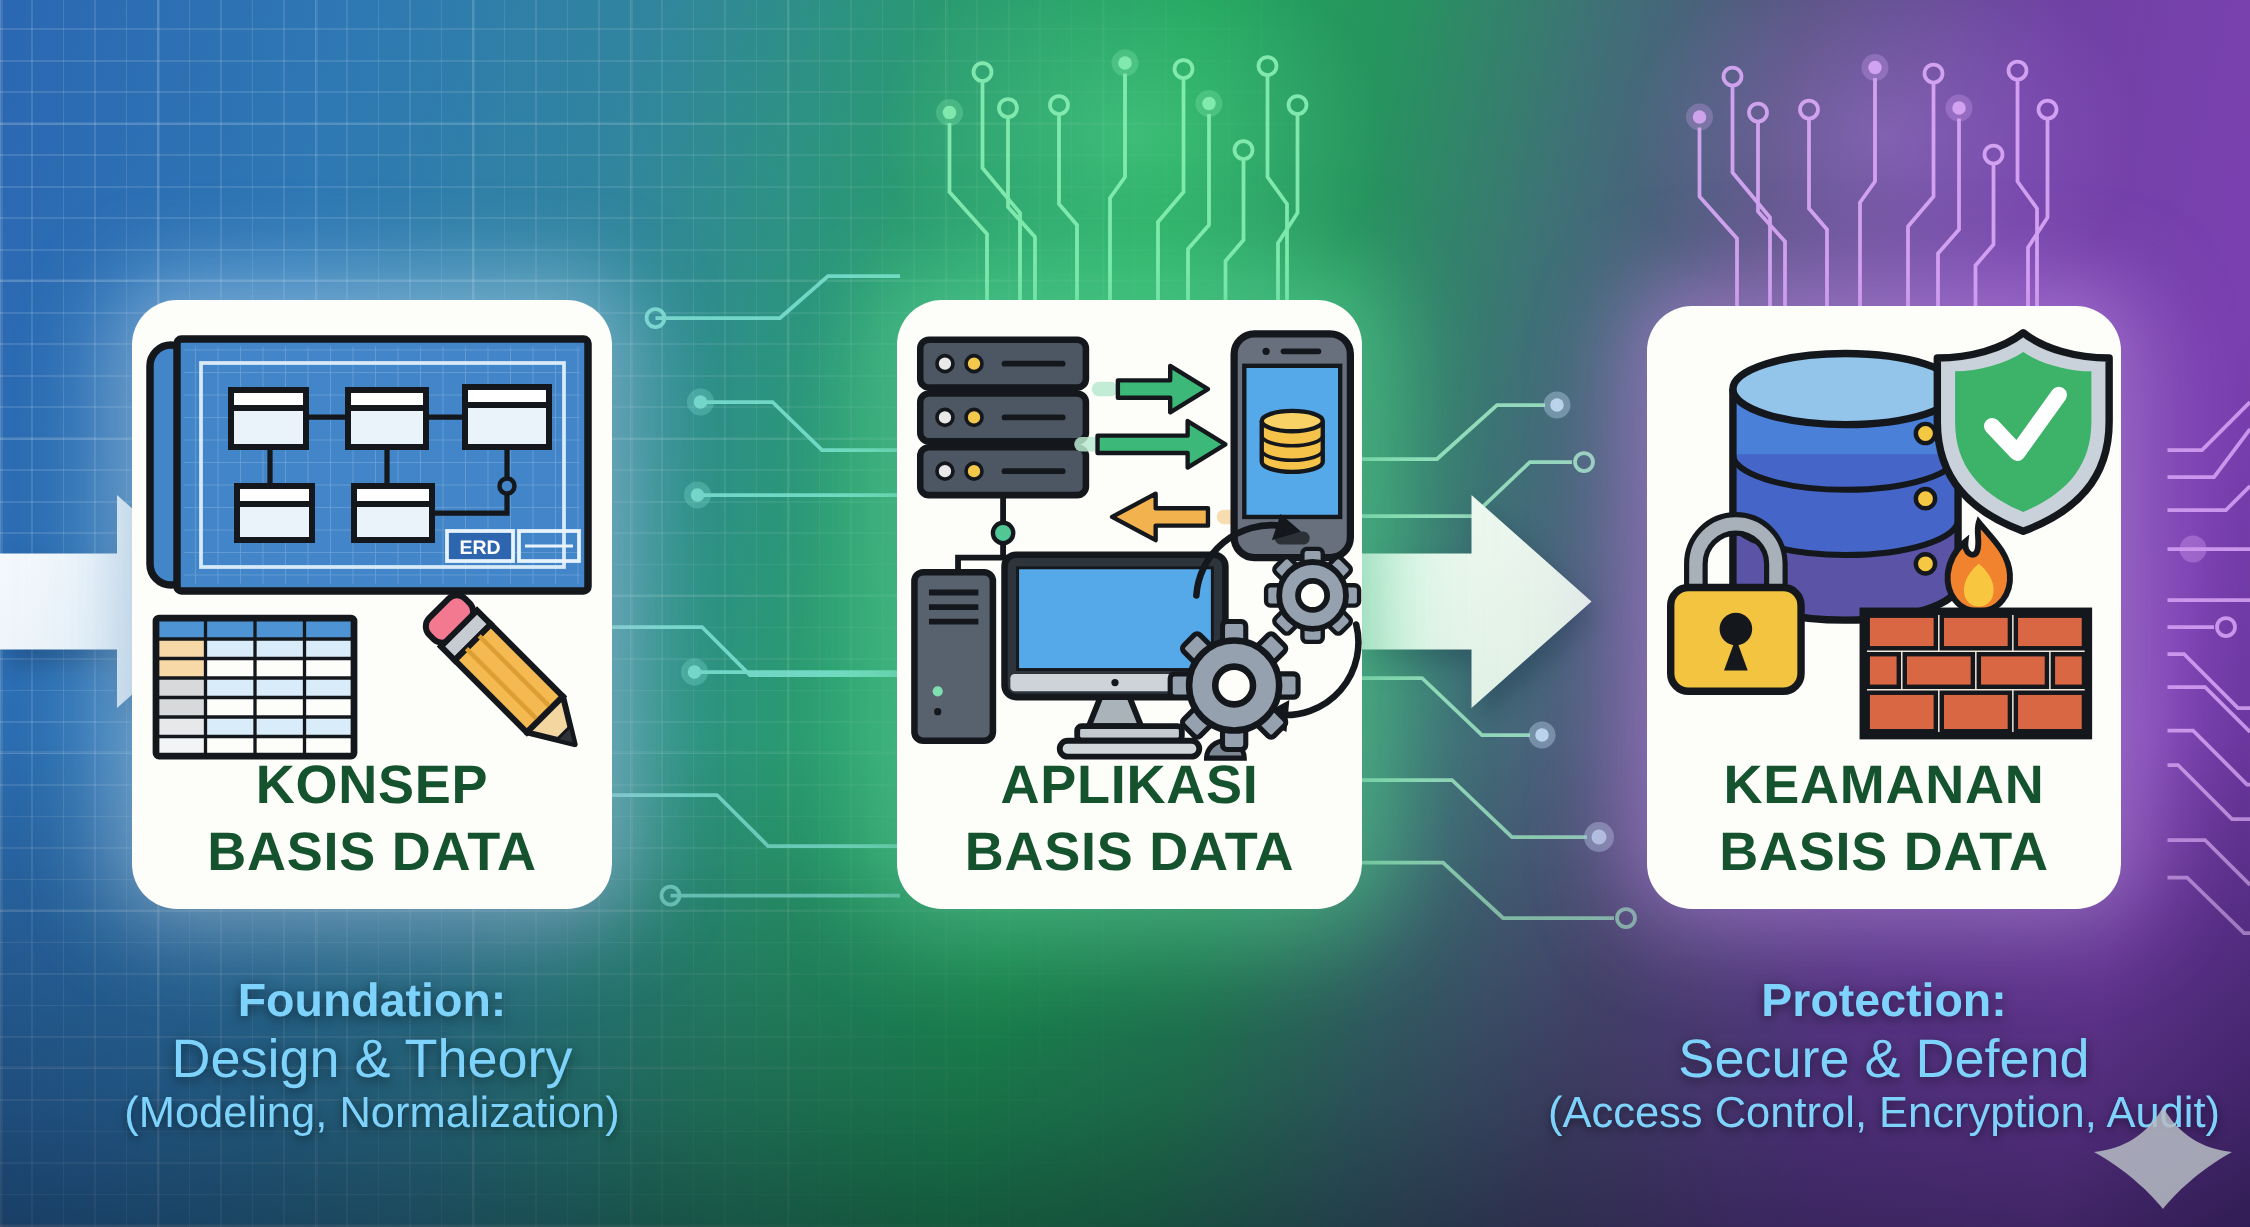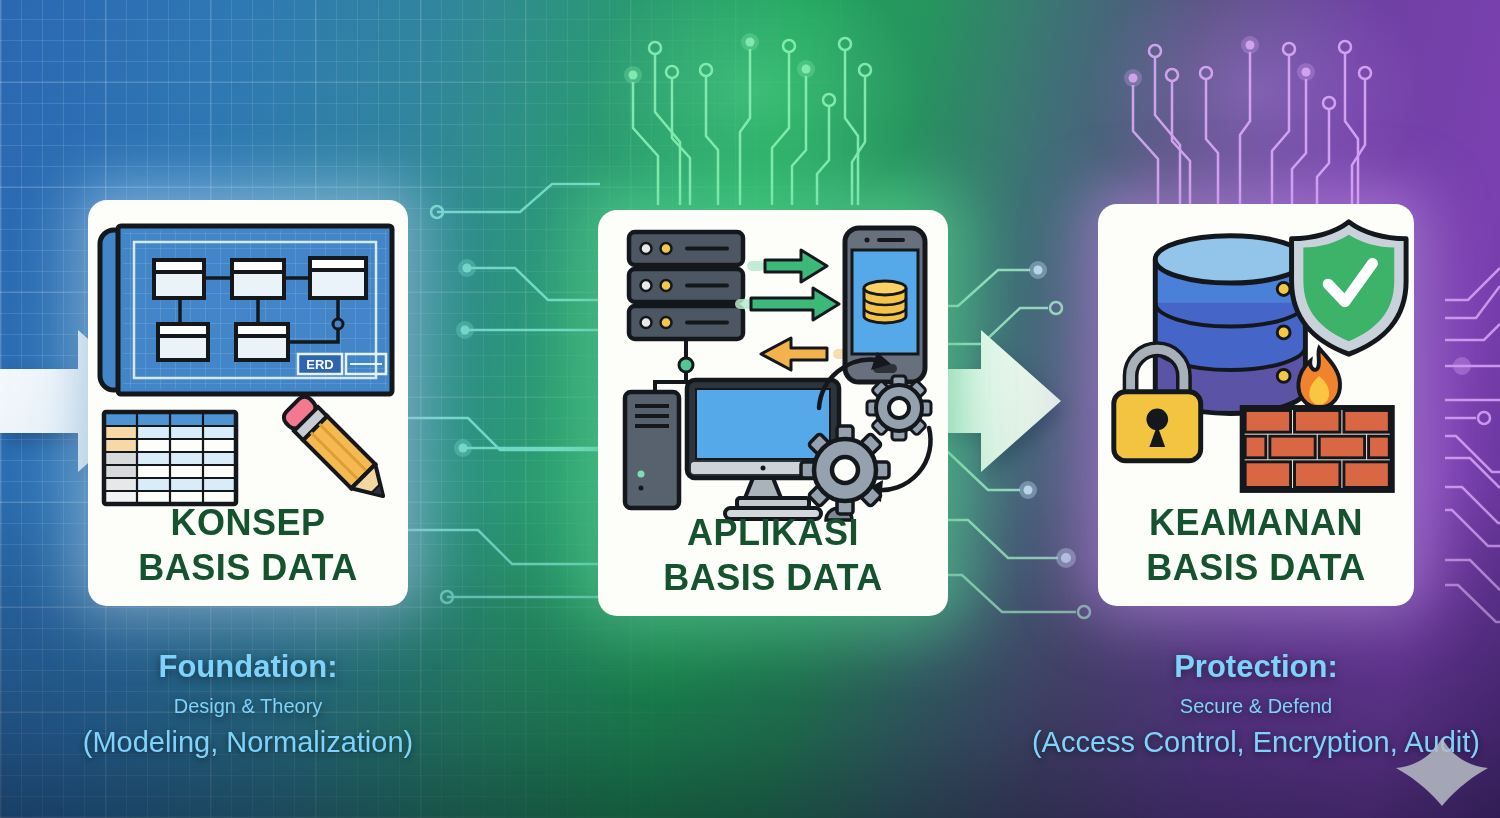--- a/index.html
+++ b/index.html
@@ -20,34 +20,34 @@
     background:radial-gradient(closest-side,rgba(120,245,170,.32),rgba(120,245,170,0) 72%);}
   .glow-purple{left:1020px;top:-90px;width:470px;height:360px;
     background:radial-gradient(closest-side,rgba(205,150,255,.30),rgba(205,150,255,0) 72%);}
   .traces{position:absolute;inset:0;pointer-events:none;}
   .vignette{position:absolute;inset:0;pointer-events:none;background:
     linear-gradient(180deg,rgba(5,10,25,0) 60%,rgba(5,10,25,.26) 90%,rgba(5,10,25,.4) 100%),
     radial-gradient(130% 95% at 50% 18%,rgba(0,0,0,0) 55%,rgba(6,10,30,.20) 100%);}
   .flow-arrow{position:absolute;top:330px;width:160px;height:142px;
     filter:drop-shadow(5px 9px 9px rgba(10,30,60,.30));}
   .card{position:absolute;top:200px;width:320px;height:406px;background:#fdfdfa;
-    border-radius:19px;}
+    border-radius:30px;}
   #card-konsep{left:88px;box-shadow:0 0 55px 14px rgba(190,228,255,.55),0 16px 40px rgba(8,20,45,.28);}
-  #card-aplikasi{left:598px;width:350px;box-shadow:0 0 62px 18px rgba(110,240,170,.55),0 16px 40px rgba(8,20,45,.28);margin-top:10px;}
+  #card-aplikasi{left:598px;width:310px;box-shadow:0 0 62px 18px rgba(110,240,170,.55),0 16px 40px rgba(8,20,45,.28);}
   #card-keamanan{left:1098px;top:204px;width:316px;height:402px;
     box-shadow:0 0 58px 14px rgba(216,160,255,.55),0 16px 40px rgba(8,20,45,.28);}
   .card .art{position:absolute;top:14px;left:0;width:100%;height:300px;}
   .card .title{position:absolute;left:0;right:0;bottom:16px;text-align:center;
     font-weight:800;font-size:36px;line-height:45px;letter-spacing:.5px;color:#14532d;}
   .caption{position:absolute;top:646px;text-align:center;color:#7dd3fc;}
   #caption-1{left:8px;width:480px;}
   #caption-2{left:513px;width:480px;}
   #caption-3{left:1010px;width:492px;}
   .caption .l1{font-size:31px;font-weight:700;line-height:41px;text-shadow:0 2px 8px rgba(0,0,0,.5);}
-  .caption .l2{font-size:20px;font-weight:400;line-height:38px;text-shadow:0 2px 8px rgba(0,0,0,.5);}
+  .caption .l2{font-size:36px;font-weight:400;line-height:38px;text-shadow:0 2px 8px rgba(0,0,0,.5);}
   .caption .l3{font-size:29px;font-weight:400;line-height:34px;text-shadow:0 2px 6px rgba(0,0,0,.5);}
   .watermark{position:absolute;left:1396px;top:736px;width:92px;height:70px;opacity:.85;}
 </style>
 </head>
 <body>
 
 <div class="canvas">
 
   <div class="bg"></div>
   <div class="grid"></div>

